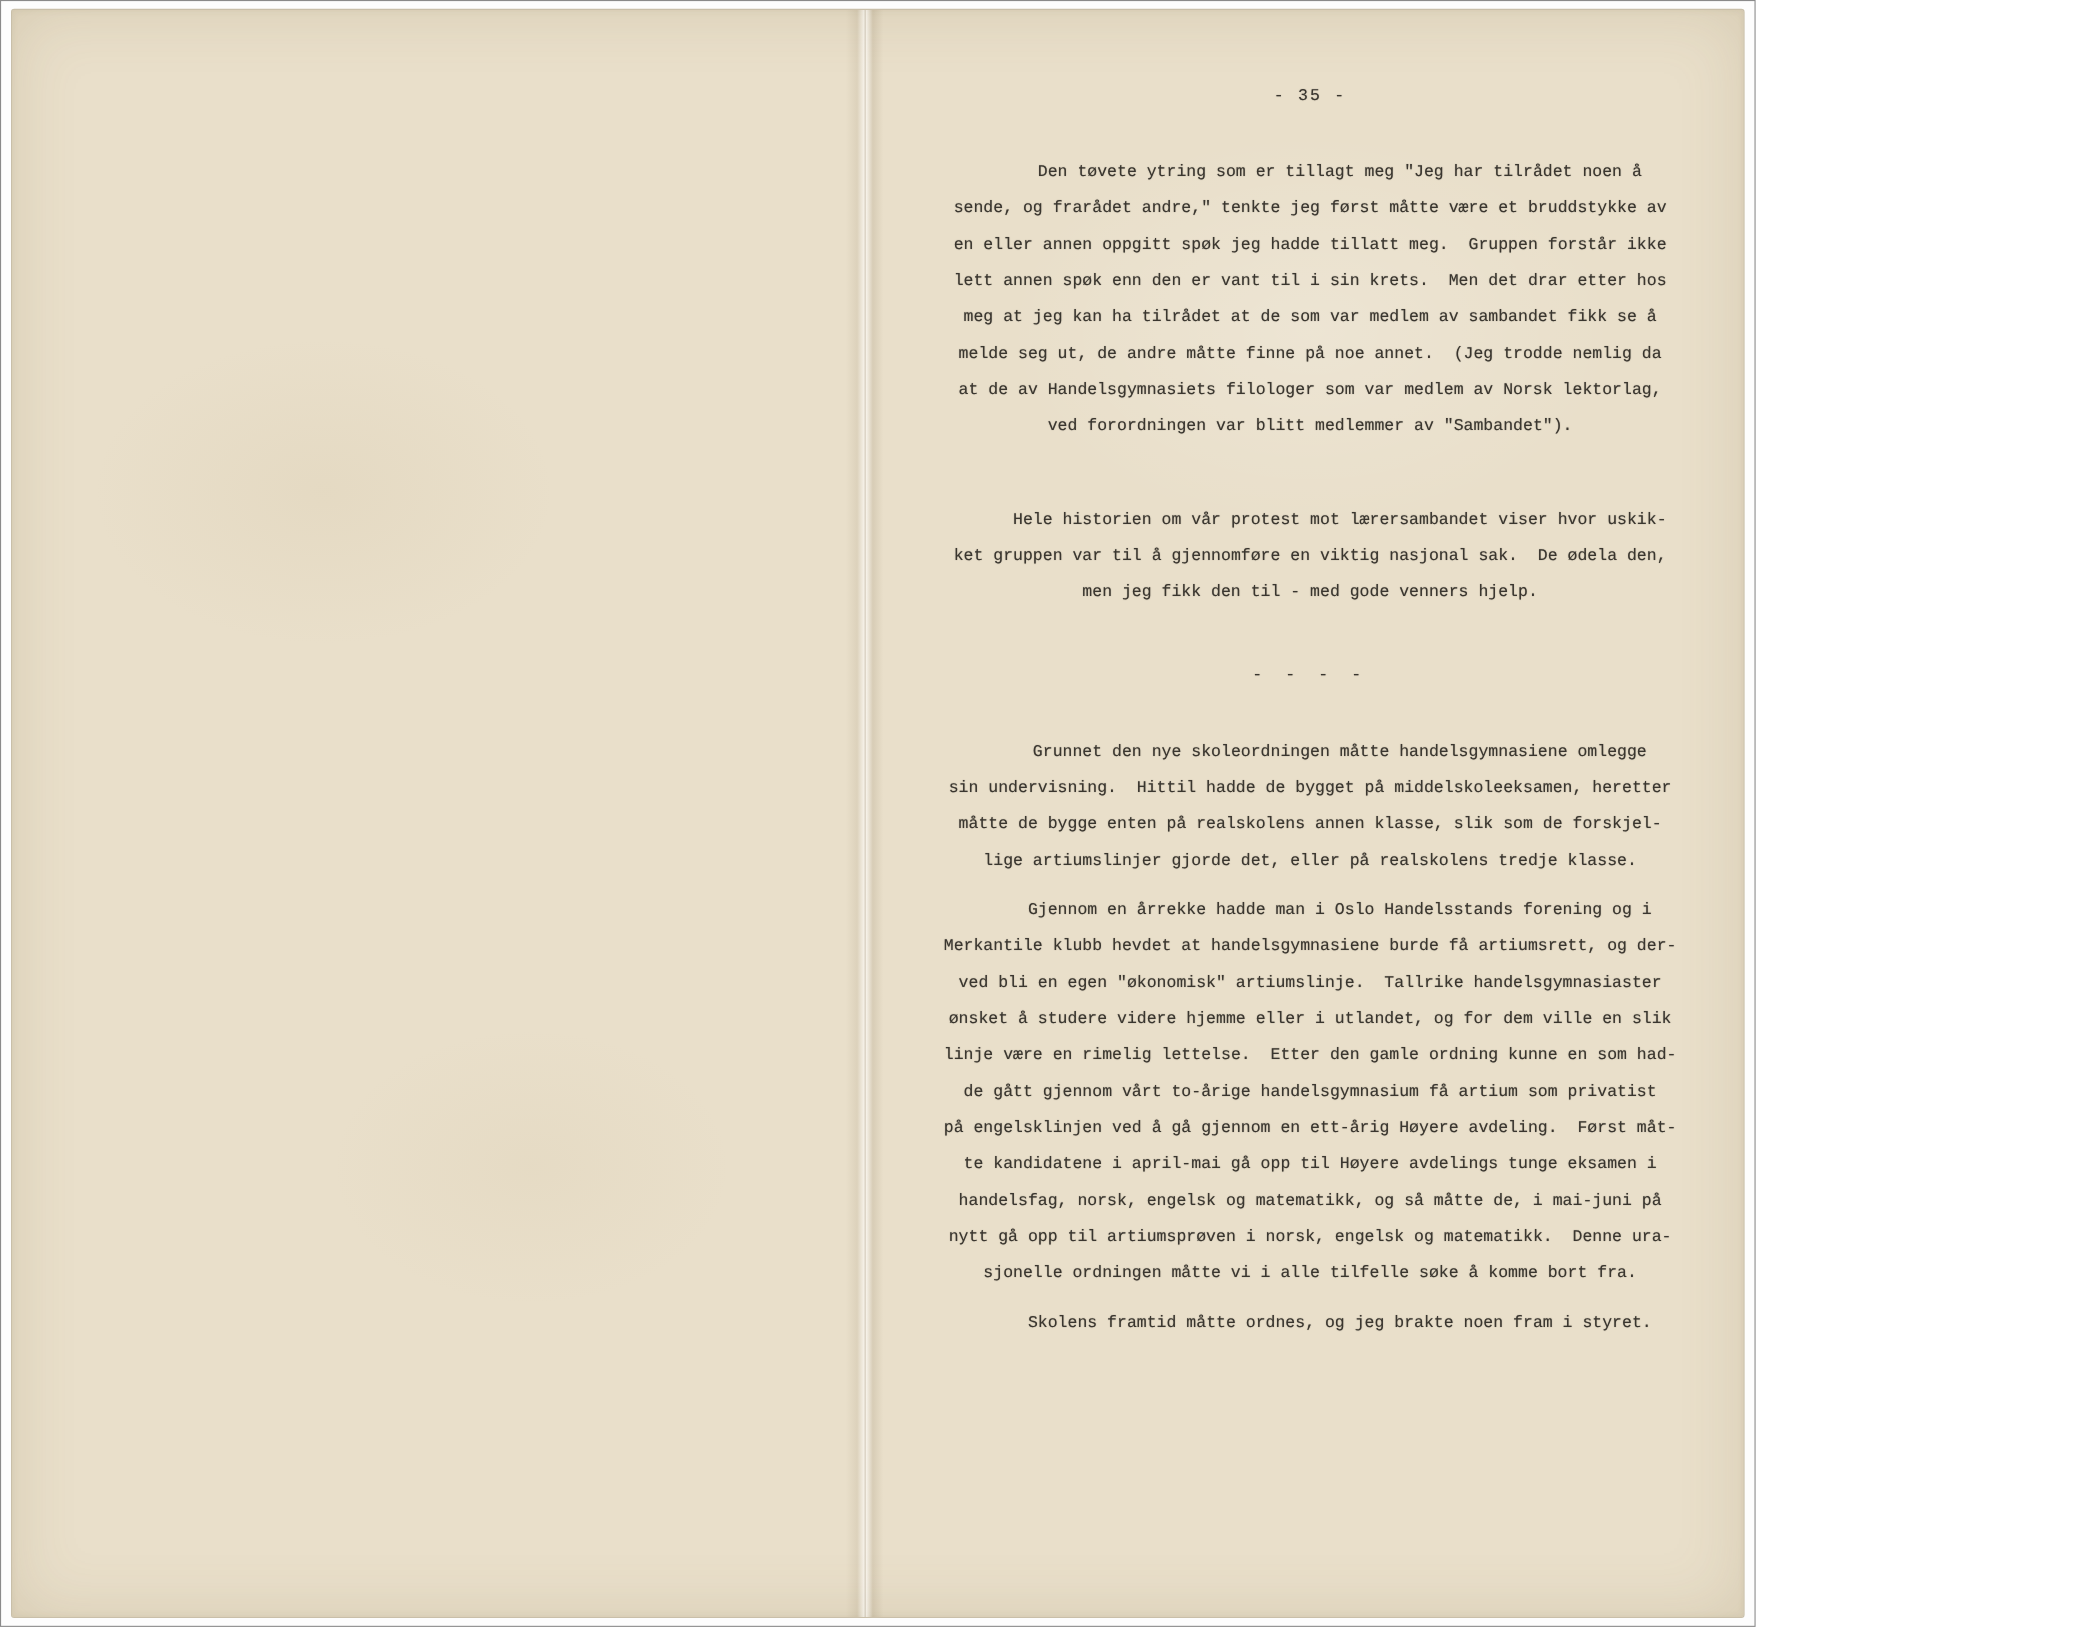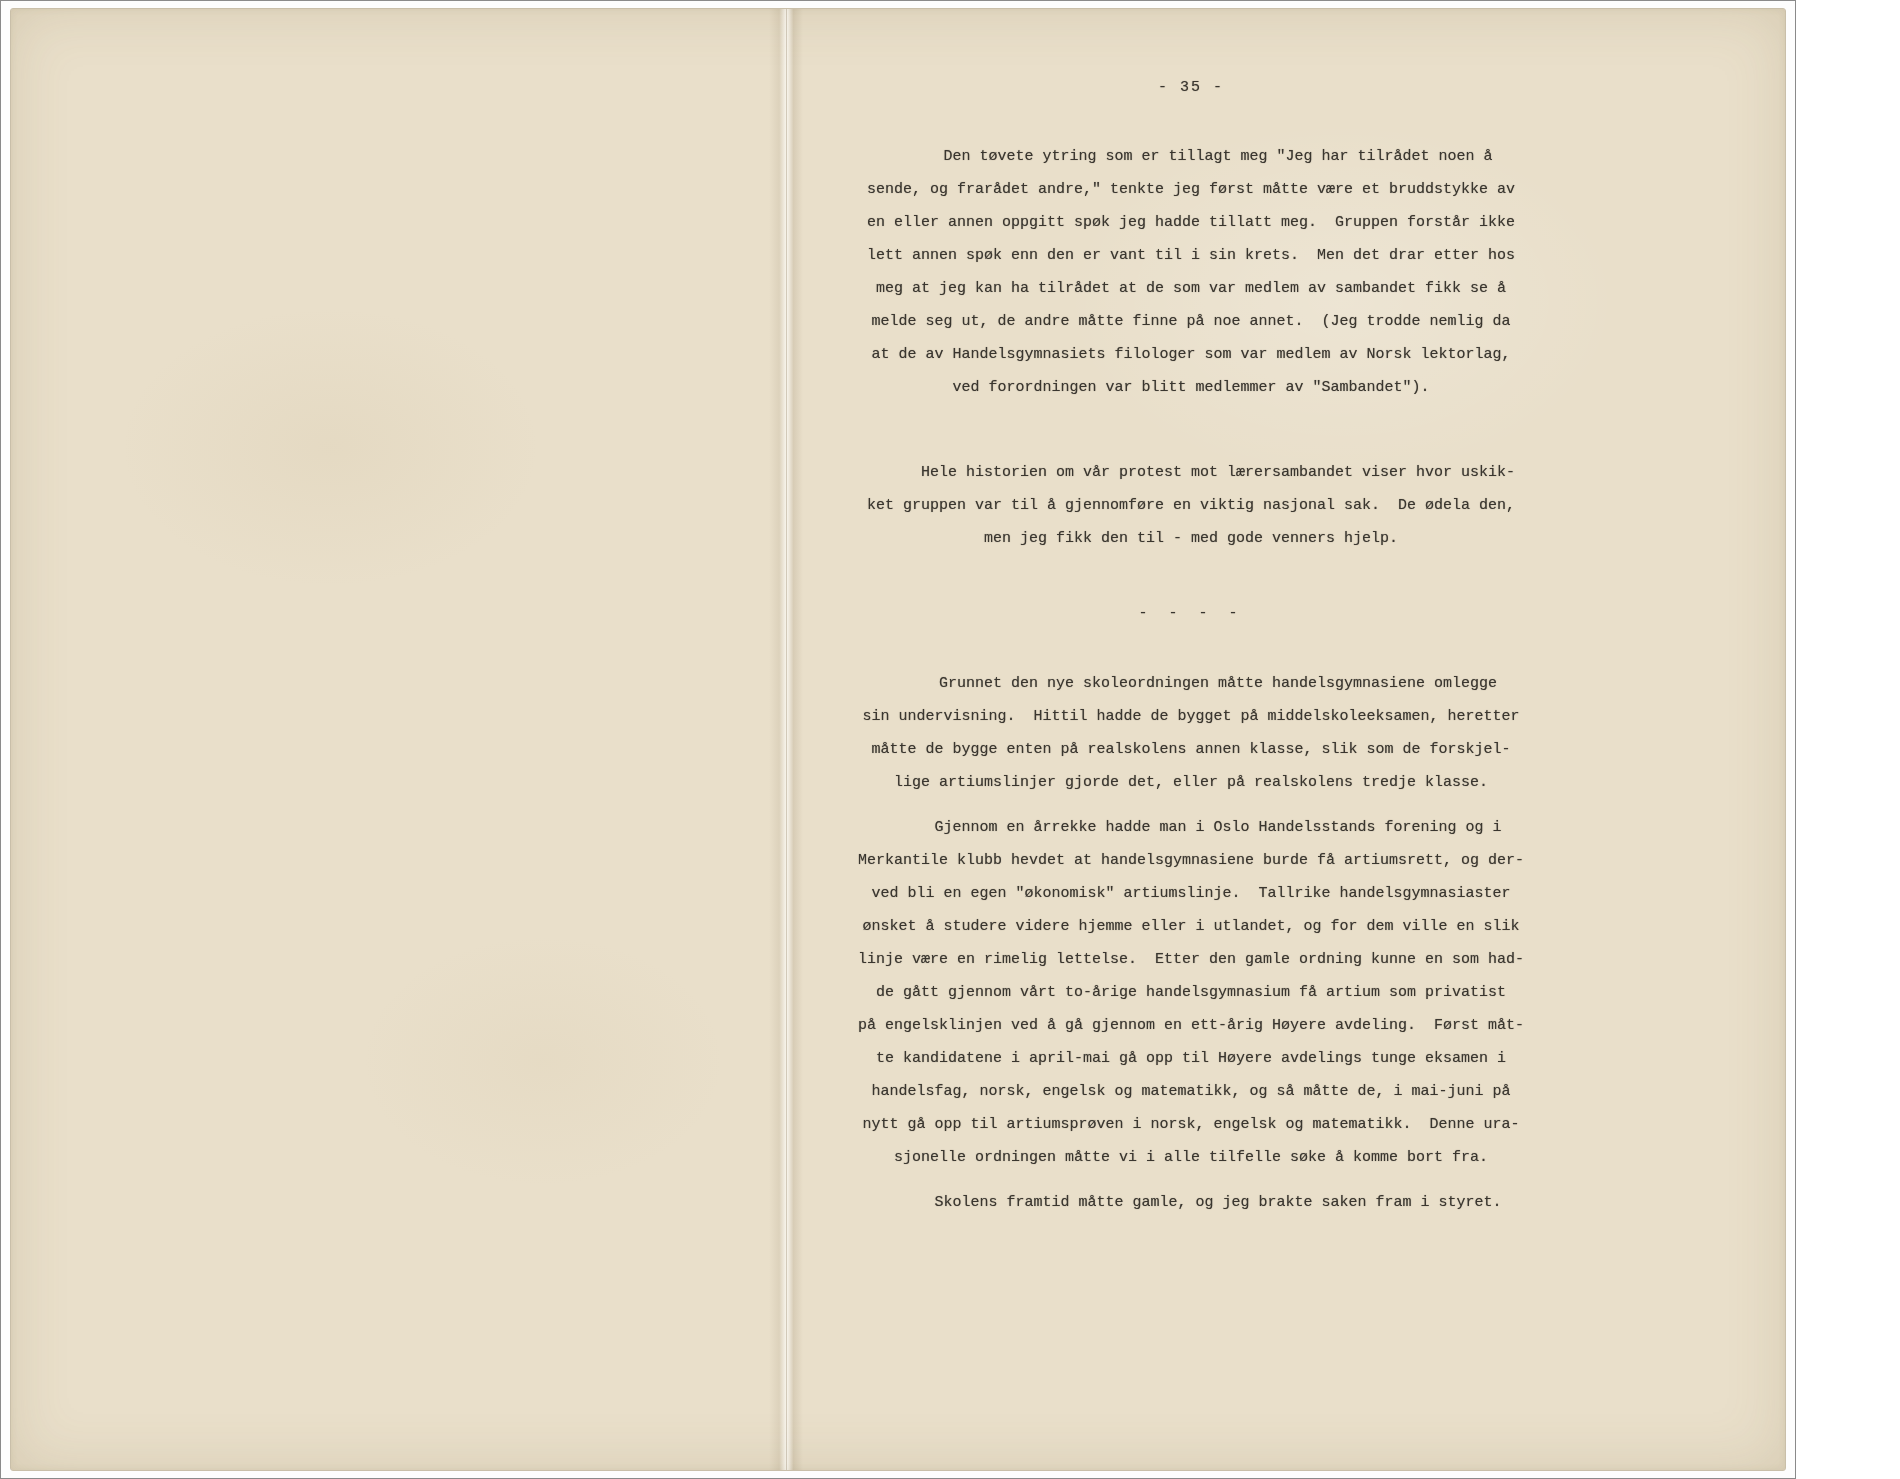--- a/index.html
+++ b/index.html
@@ -3,21 +3,21 @@
 <meta charset="utf-8">
 <style>
   html, body {
     margin: 0;
     padding: 0;
     background: #ffffff;
     font-family: "Liberation Mono", "DejaVu Sans Mono", monospace;
   }
   .viewport {
     position: relative;
-    width: 1796px;
+    width: 1596px;
     height: 1479px;
     box-sizing: border-box;
     border: 1px solid #8a8a8a;
     background: #fdfdfd;
     padding: 7px 9px;
     overflow: hidden;
   }
   .scan {
     position: relative;
     width: 100%;
@@ -144,17 +144,17 @@
 ønsket å studere videre hjemme eller i utlandet, og for dem ville en slik
 linje være en rimelig lettelse.  Etter den gamle ordning kunne en som had-
 de gått gjennom vårt to-årige handelsgymnasium få artium som privatist
 på engelsklinjen ved å gå gjennom en ett-årig Høyere avdeling.  Først måt-
 te kandidatene i april-mai gå opp til Høyere avdelings tunge eksamen i
 handelsfag, norsk, engelsk og matematikk, og så måtte de, i mai-juni på
 nytt gå opp til artiumsprøven i norsk, engelsk og matematikk.  Denne ura-
 sjonelle ordningen måtte vi i alle tilfelle søke å komme bort fra.</div>
 
 
-      <div class="para para-contiguous">      Skolens framtid måtte gamle, og jeg brakte saken fram i styret.</div>
+      <div class="para para-contiguous">      Skolens framtid måtte ordnes, og jeg brakte noen fram i styret.</div>
 
     </div>
   </div>
 </div>
 
 </body></html>

